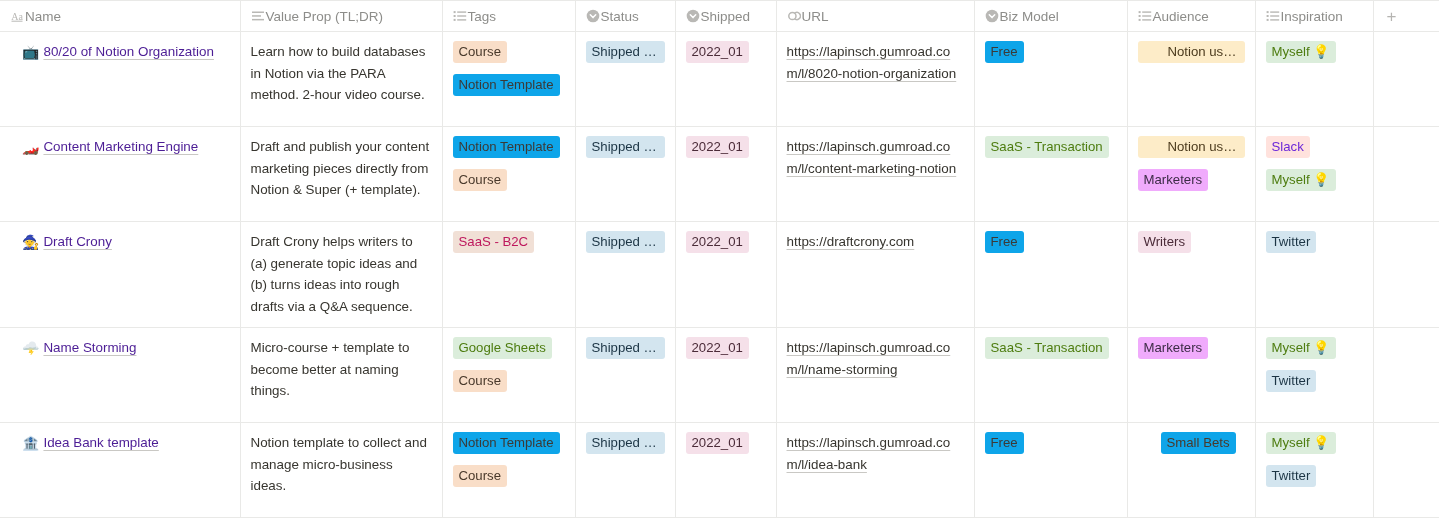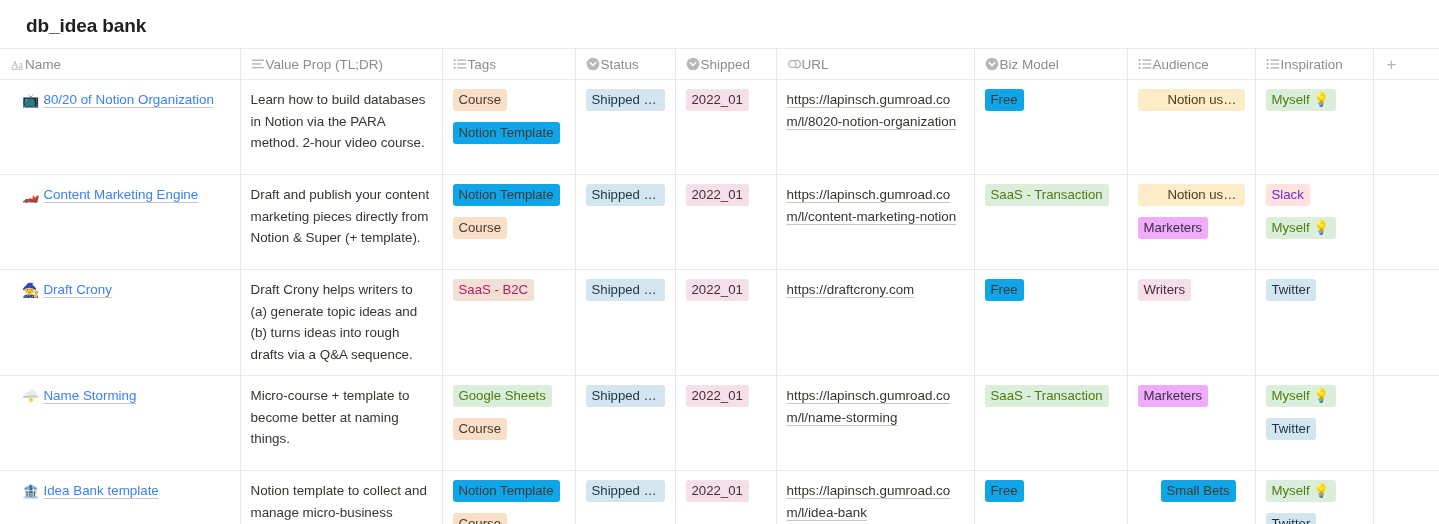--- a/index.html
+++ b/index.html
@@ -118,21 +118,21 @@
   }
   .name-emoji {
     font-size: 14px;
     margin-right: 4px;
     vertical-align: -1px;
   }
   .name-text {
     text-decoration: underline;
     text-decoration-color: #c9c8c4;
     text-underline-offset: 2.5px;
-    color: #3b82f6;
+    color: #4c1d95;
     cursor: pointer;
   }
 
   .url-link {
     text-decoration: underline;
     text-decoration-color: #c9c8c4;
     text-underline-offset: 2.5px;
     color: #37352f;
     word-break: break-all;
     cursor: pointer;
@@ -171,21 +171,20 @@
   .p-blue   { background:#d3e5ef; color:#1c3545; }
   .p-pink   { background:#f5e0e9; color:#4b2b38; }
   .p-red    { background:#ffe2dd; color:#6d28d9; }
   .p-purple { background:#f0abfc; color:#3c2b46; }
 </style>
 </head>
 <body>
 
 <div id="app">
 
-  <div class="db-title">db_idea bank</div>
 
   <table class="db">
     <colgroup>
       <col class="c-name">
         <col class="c-value">
         <col class="c-tags">
         <col class="c-status">
       <col class="c-ship">
         <col class="c-url">
         <col class="c-biz">

